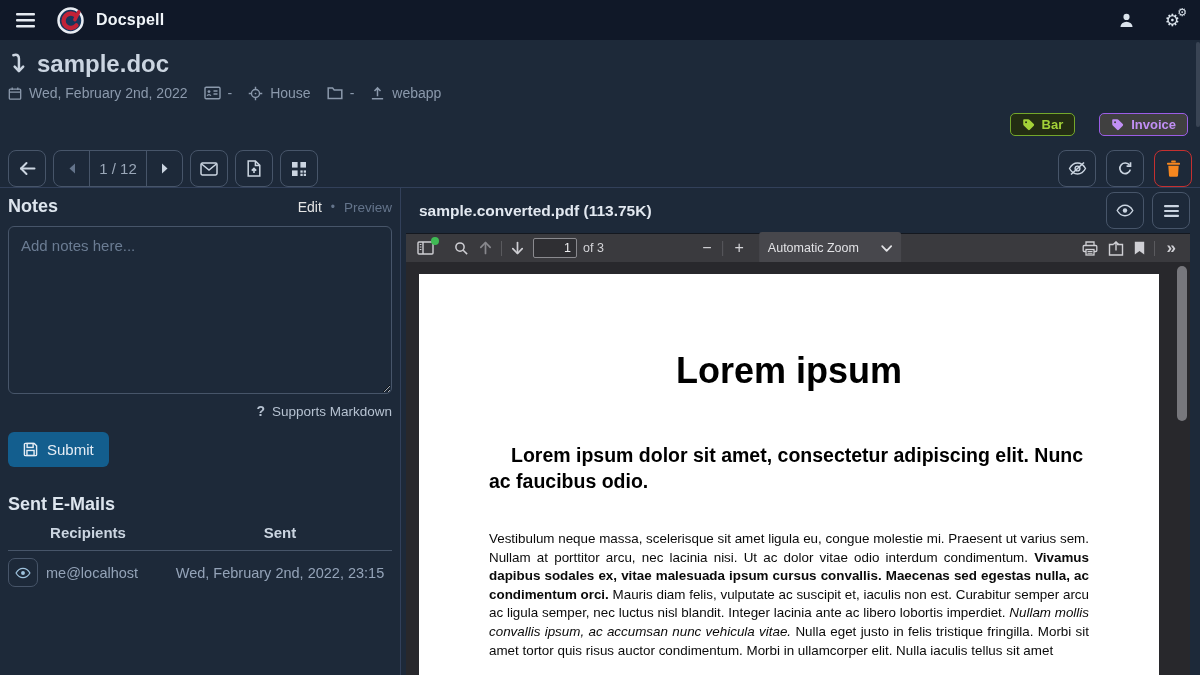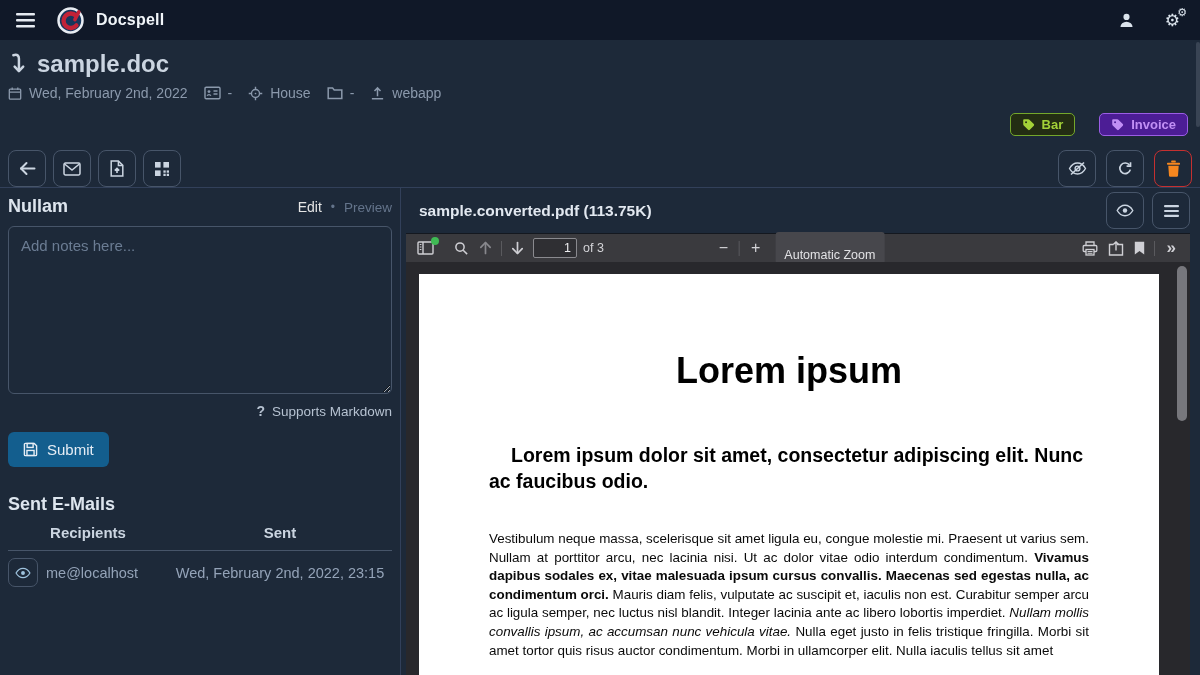--- a/index.html
+++ b/index.html
@@ -66,21 +66,21 @@
   .pdf-toolbar { height:28px; background:#3a3a3e; display:flex; align-items:center; padding:0 6px; position:relative; color:#cfcfd4; flex:none; }
   .pdf-tb-btn { background:none; border:none; color:#cfcfd4; display:flex; align-items:center; justify-content:center; padding:0 5px; height:28px; cursor:pointer; }
   .pdf-dim { color:#88888d; }
   .pdf-sep { width:1px; height:15px; background:#5a5a5e; margin:0 4px; }
   .sidebar-toggle { position:relative; margin-right:10px; }
   .green-dot { position:absolute; top:3px; right:0px; width:8px; height:8px; border-radius:50%; background:#3fba54; }
   .page-input { width:44px; height:20px; background:#2f2f33; border:1px solid #8a8a8f; border-radius:2px; color:#ececee; font-size:12.5px; text-align:right; padding:0 5px; margin:0 6px 0 4px; font-family:"Liberation Sans",sans-serif; }
   .of-label { font-size:12.5px; color:#d4d4d8; }
   .zoom-cluster { position:absolute; left:50%; transform:translateX(-50%); display:flex; align-items:center; }
   .zoom-glyph { font-size:16px; color:#d4d4d8; padding:0 7px; background:none; border:none; cursor:pointer; line-height:1; }
-  .zoom-select { margin-left:8px; height:22px; background:#47474c; border-radius:3px; display:flex; align-items:center; gap:22px; padding:16px 9px; font-size:12.5px; color:#e2e2e5; cursor:pointer;flex-direction:column; }
+  .zoom-select { margin-left:8px; height:22px; background:#47474c; border-radius:3px; display:flex; align-items:center; gap:22px; padding:16px 9px; font-size:12.5px; color:#e2e2e5; cursor:pointer; }
   .pdf-tb-right { margin-left:auto; display:flex; align-items:center; }
   .dbl-chevron { font-size:17px; font-weight:bold; color:#cfcfd4; padding:0 8px; background:none; border:none; cursor:pointer; }
 
   .pdf-canvas { flex:1; background:#28282c; position:relative; overflow:hidden; }
   .pdf-page { position:absolute; left:13px; top:12px; width:740px; height:980px; background:#ffffff; color:#000; padding:0 70px; }
   .pdf-h1 { margin-top:76px; text-align:center; font-size:36px; font-weight:bold; font-family:"Liberation Sans",sans-serif; color:#000; }
   .pdf-h2 { margin-top:50px; font-size:19.5px; font-weight:bold; line-height:26px; text-indent:22px; color:#000; }
   .pdf-body { margin-top:36px; font-size:13.4px; line-height:18.6px; text-align:justify; color:#0a0a0a; }
   .pdf-body .seg-b { font-weight:bold; }
   .pdf-body .seg-i { font-style:italic; }
@@ -189,41 +189,58 @@
   </div>
   <div class="tags-row">
     <span class="tag" style="color: rgb(163, 209, 56); border-color: rgb(116, 167, 43); background-color: rgb(35, 45, 19);">
       <span>
         <svg width="13" height="13" viewBox="0 0 16 16" fill="currentColor">
             <path d="M1.5 2.5 a1 1 0 0 1 1-1 h5.2 a2 2 0 0 1 1.4 .6 l5.4 5.4 a1.5 1.5 0 0 1 0 2.1 l-4.9 4.9 a1.5 1.5 0 0 1 -2.1 0 L2.1 9.1 a2 2 0 0 1 -.6 -1.4 z M5 4 a1.2 1.2 0 1 0 0 2.4 a1.2 1.2 0 0 0 0 -2.4 z"></path>
           </svg>
       </span>
       <span>Bar</span>
     </span>
-    <span class="tag" style="color: rgb(193, 143, 245); border-color: rgb(155, 93, 229); background-color: #4c1d95;">
+    <span class="tag" style="color: rgb(193, 143, 245); border-color: rgb(155, 93, 229); background-color: #404040;">
       <span>
         <svg width="13" height="13" viewBox="0 0 16 16" fill="currentColor">
             <path d="M1.5 2.5 a1 1 0 0 1 1-1 h5.2 a2 2 0 0 1 1.4 .6 l5.4 5.4 a1.5 1.5 0 0 1 0 2.1 l-4.9 4.9 a1.5 1.5 0 0 1 -2.1 0 L2.1 9.1 a2 2 0 0 1 -.6 -1.4 z M5 4 a1.2 1.2 0 1 0 0 2.4 a1.2 1.2 0 0 0 0 -2.4 z"></path>
           </svg>
       </span>
       <span>Invoice</span>
     </span>
   </div>
 </section>
 
 <section class="toolbar-row">
   <div class="tb-left">
     <button class="btn">
       <span>
         <svg width="17" height="15" viewBox="0 0 17 15" fill="none" stroke="#cbd5e1" stroke-width="2" stroke-linecap="round" stroke-linejoin="round">
             <path d="M15.5 7.5 H2"></path>
             <path d="M7.5 2 L2 7.5 L7.5 13"></path>
           </svg>
       </span>
     </button>
+    <div class="pager">
+      <button class="pager-prev">
+        <span>
+          <svg width="8" height="11" viewBox="0 0 8 11">
+              <path d="M7 0.5 L1.5 5.5 L7 10.5 z" fill="#64748b"></path>
+            </svg>
+        </span>
+      </button>
+      <span class="pager-label">1 / 12</span>
+      <button class="pager-next">
+        <span>
+          <svg width="8" height="11" viewBox="0 0 8 11">
+              <path d="M1 0.5 L6.5 5.5 L1 10.5 z" fill="#cbd5e1"></path>
+            </svg>
+        </span>
+      </button>
+    </div>
     <button class="btn">
       <span>
         <svg width="18" height="14" viewBox="0 0 18 14" fill="none" stroke="#cbd5e1" stroke-width="1.5">
             <rect x="1" y="1" width="16" height="12" rx="1.4"></rect>
             <path d="M1.6 2 L9 8 L16.4 2"></path>
           </svg>
       </span>
     </button>
     <button class="btn">
       <span>
@@ -275,21 +292,21 @@
           </svg>
       </span>
     </button>
   </div>
 </section>
 
 <main class="main">
 
   <aside class="left-pane">
     <div class="notes-head">
-      <h3 class="h-section">Nullam</h3>
+      <h3 class="h-section">Notes</h3>
       <div class="notes-tabs">
         <span class="tab-edit">Edit</span>
         <span class="tab-dot">•</span>
         <span class="tab-preview">Preview</span>
       </div>
     </div>
     <textarea class="notes-area" placeholder="Add notes here..." style=""></textarea>
     <div class="md-hint">
       <span class="q-mark">?</span>
       <span>Supports Markdown</span>

